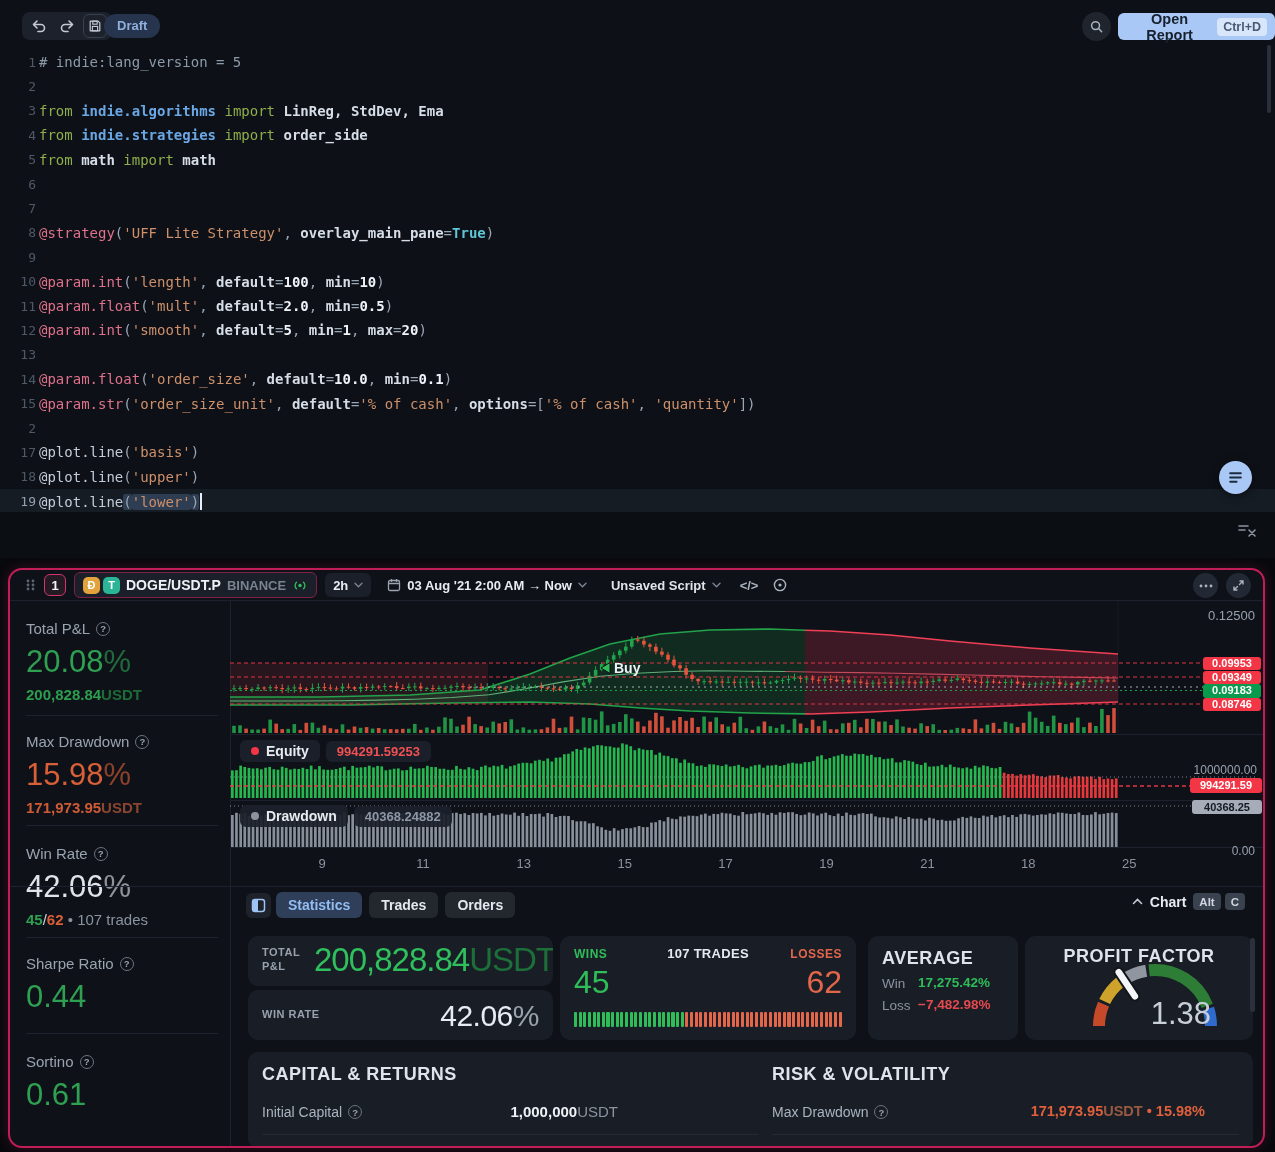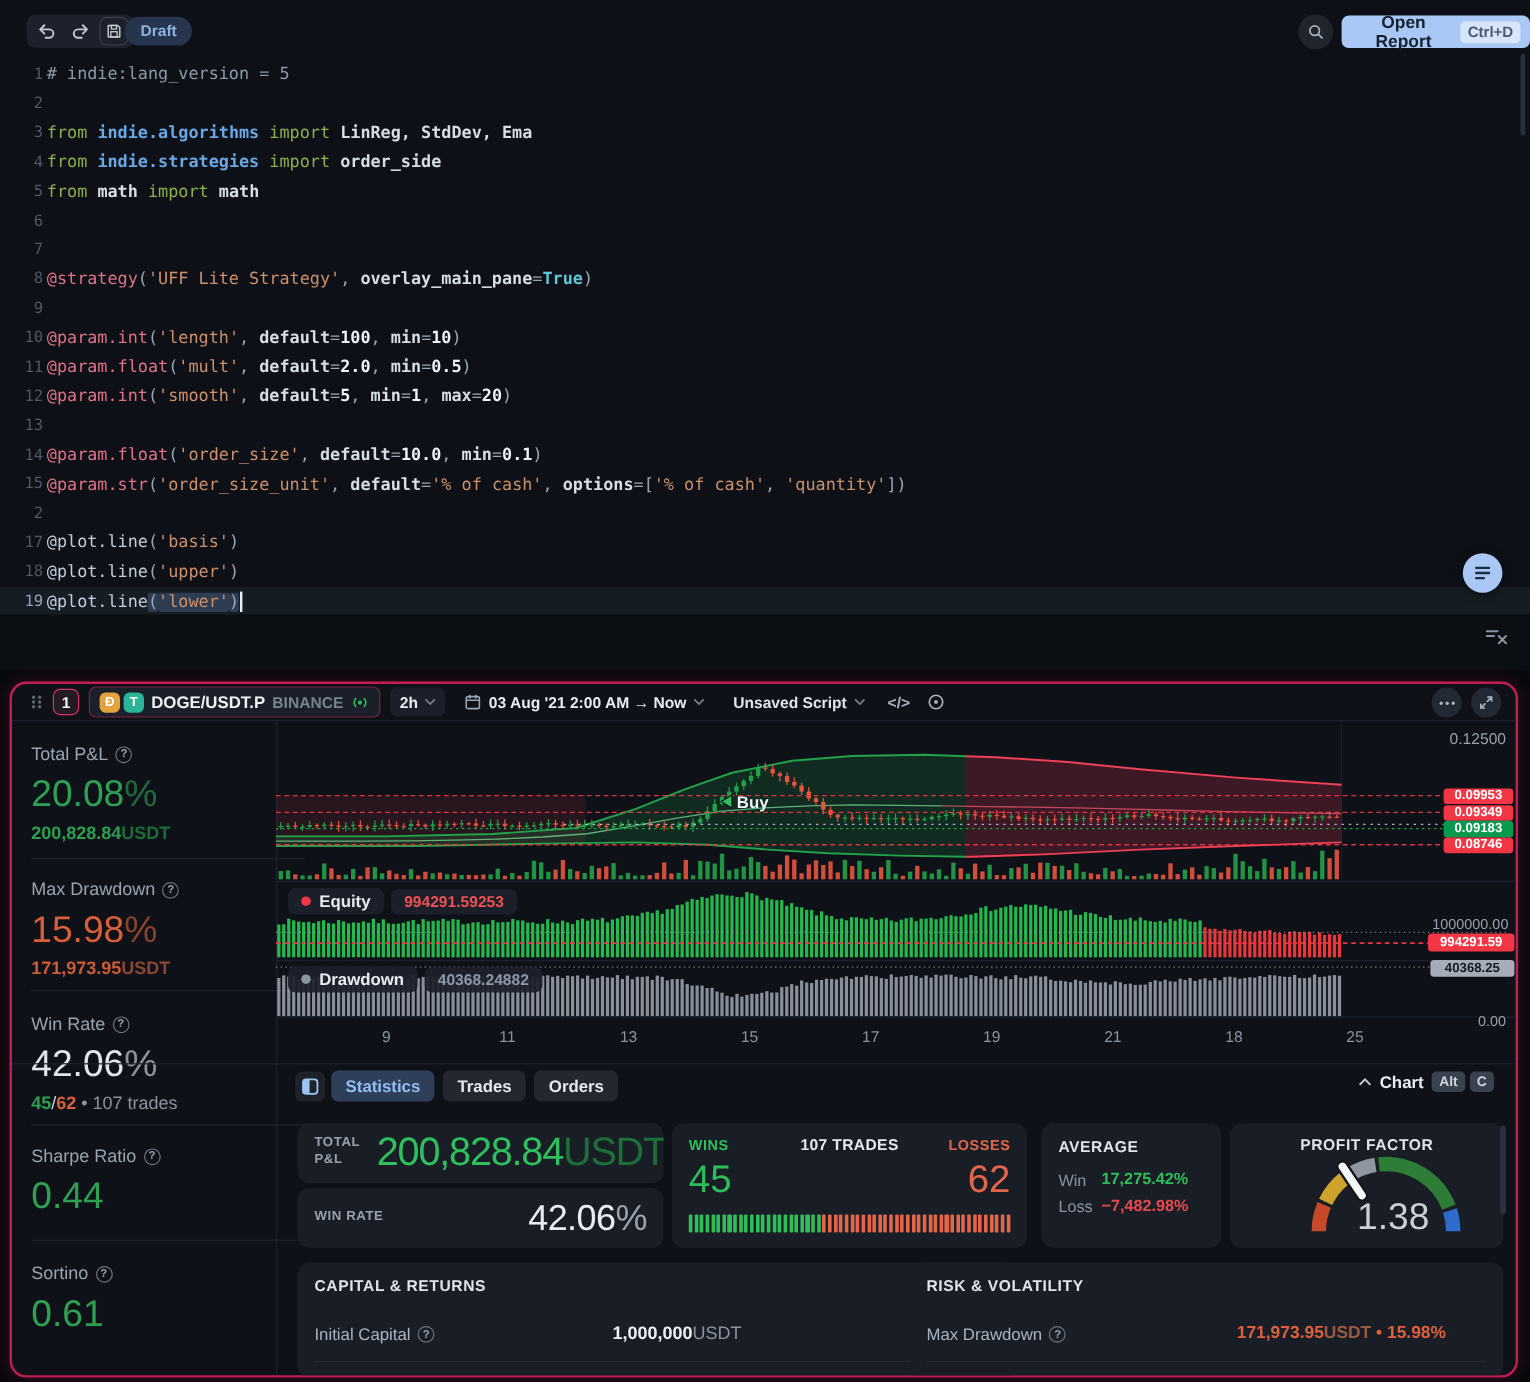--- a/index.html
+++ b/index.html
@@ -63,21 +63,21 @@
   .script-name{font-size:13px;font-weight:700;color:#dfe4ea;}
   .ptb-icon{background:none;border:none;color:#aab3bf;cursor:pointer;padding:0 3px;display:flex;align-items:center;font-size:13px;font-weight:700;}
   .rightgrp{position:absolute;right:12px;top:3px;display:flex;gap:8px;}
   .circbtn{width:25px;height:25px;border-radius:50%;background:#232934;border:none;color:#aab3bf;
       cursor:pointer;display:flex;align-items:center;justify-content:center;font-size:14px;font-weight:700;padding:0;}
 
   .hline{position:absolute;left:0;right:0;height:1px;background:#1c222d;}
   .vline{position:absolute;top:30px;bottom:0;width:1px;background:#1c222d;}
 
   
-  #sidebar{position:absolute;left:0;top:30px;width:220px;bottom:0;padding-left:36px;}
+  #sidebar{position:absolute;left:0;top:30px;width:220px;bottom:0;}
   .stat{position:absolute;left:16px;right:10px;}
   .stat .slabel{font-size:15px;color:#9aa3b0;display:flex;align-items:center;gap:6px;}
   .stat .sval{font-size:31px;font-weight:300;letter-spacing:0;margin-top:7px;font-family:"Liberation Sans",sans-serif;}
   .stat .ssub{font-size:15px;font-weight:700;margin-top:6px;}
   .pct{opacity:.62;}
   .qicon{width:14px;height:14px;border-radius:50%;border:1.2px solid #6b7480;color:#9aa3b0;
       font-size:9.5px;font-weight:700;display:inline-flex;align-items:center;justify-content:center;box-sizing:border-box;cursor:pointer;}
   .sdiv{position:absolute;left:16px;right:12px;height:1px;background:#1d232e;}
 
   
@@ -118,21 +118,21 @@
   #cardA1{left:238px;top:366px;width:305px;height:50px;}
   #cardA2{left:238px;top:420px;width:305px;height:50px;}
   #cardB{left:550px;top:366px;width:296px;height:104px;}
   #cardC{left:858px;top:366px;width:150px;height:104px;}
   #cardD{left:1015px;top:366px;width:228px;height:104px;}
   #cardE{left:238px;top:482px;width:600px;height:96px;}
   #cardF{left:748px;top:482px;width:495px;height:96px;}
   .pl-label{position:absolute;left:14px;top:9px;line-height:14px;}
   .pl-value{position:absolute;left:66px;top:5px;font-size:33px;letter-spacing:-1px;white-space:nowrap;}
   .wr-value{position:absolute;right:14px;top:9px;font-size:30px;letter-spacing:-0.5px;}
-  .cardhdr{font-size:13px;font-weight:700;color:#dfe4ea;letter-spacing:.5px;}
+  .cardhdr{font-size:18px;font-weight:700;color:#dfe4ea;letter-spacing:.5px;}
   .rowlbl{font-size:14px;color:#aab3bf;display:flex;align-items:center;gap:6px;}
   .statsbar{position:absolute;right:8px;top:368px;width:5px;height:74px;background:#2b313c;border-radius:3px;}
 </style>
 </head>
 <body>
 
 <div id="page">
 
   <div id="editor">
     <div class="etb">
@@ -1423,21 +1423,21 @@
       <div class="cardhdr" style="position:absolute;left:0;right:0;top:10px;text-align:center;">PROFIT FACTOR</div>
       <svg id="gauge" width="228" height="104" style="position:absolute;left:0;top:0;">
           <path d="M74.0 90.0 A56 56 0 0 1 78.5 68.1" fill="none" stroke="#c64a2a" stroke-width="12"></path>
           <path d="M79.7 65.5 A56 56 0 0 1 95.5 45.9" fill="none" stroke="#cfa32b" stroke-width="12"></path>
           <path d="M97.9 44.1 A56 56 0 0 1 121.2 34.7" fill="none" stroke="#8f969f" stroke-width="12"></path>
           <path d="M124.1 34.3 A56 56 0 0 1 182.3 69.9" fill="none" stroke="#2e7d36" stroke-width="12"></path>
           <path d="M183.3 72.7 A56 56 0 0 1 186.0 90.0" fill="none" stroke="#2f6bcc" stroke-width="12"></path>
           <line x1="109.9" y1="60.2" x2="93.7" y2="36.1" stroke="#11151c" stroke-width="10.5" stroke-linecap="round"></line>
           <line x1="109.9" y1="60.2" x2="93.7" y2="36.1" stroke="#f3f5f8" stroke-width="6.5" stroke-linecap="round"></line>
         </svg>
-      <div class="thin" style="position:absolute;left:86px;top:60px;width:100px;text-align:center;font-size:31px;color:#c9cfd8;">1.38</div>
+      <div class="thin" style="position:absolute;left:86px;top:60px;width:100px;text-align:right;font-size:31px;color:#c9cfd8;">1.38</div>
     </div>
     <div class="card" id="cardE">
       <div class="cardhdr" style="position:absolute;left:14px;top:12px;">CAPITAL &amp; RETURNS</div>
       <div class="rowlbl" style="position:absolute;left:14px;top:52px;">
         <span>Initial Capital</span>
           <span class="qicon">?</span>
       </div>
       <div style="position:absolute;left:240px;top:51px;width:130px;text-align:right;font-size:15px;">
         <span style="color:#eef1f5;font-weight:700;">1,000,000</span><span style="color:#8b93a0;">USDT</span>
       </div>

